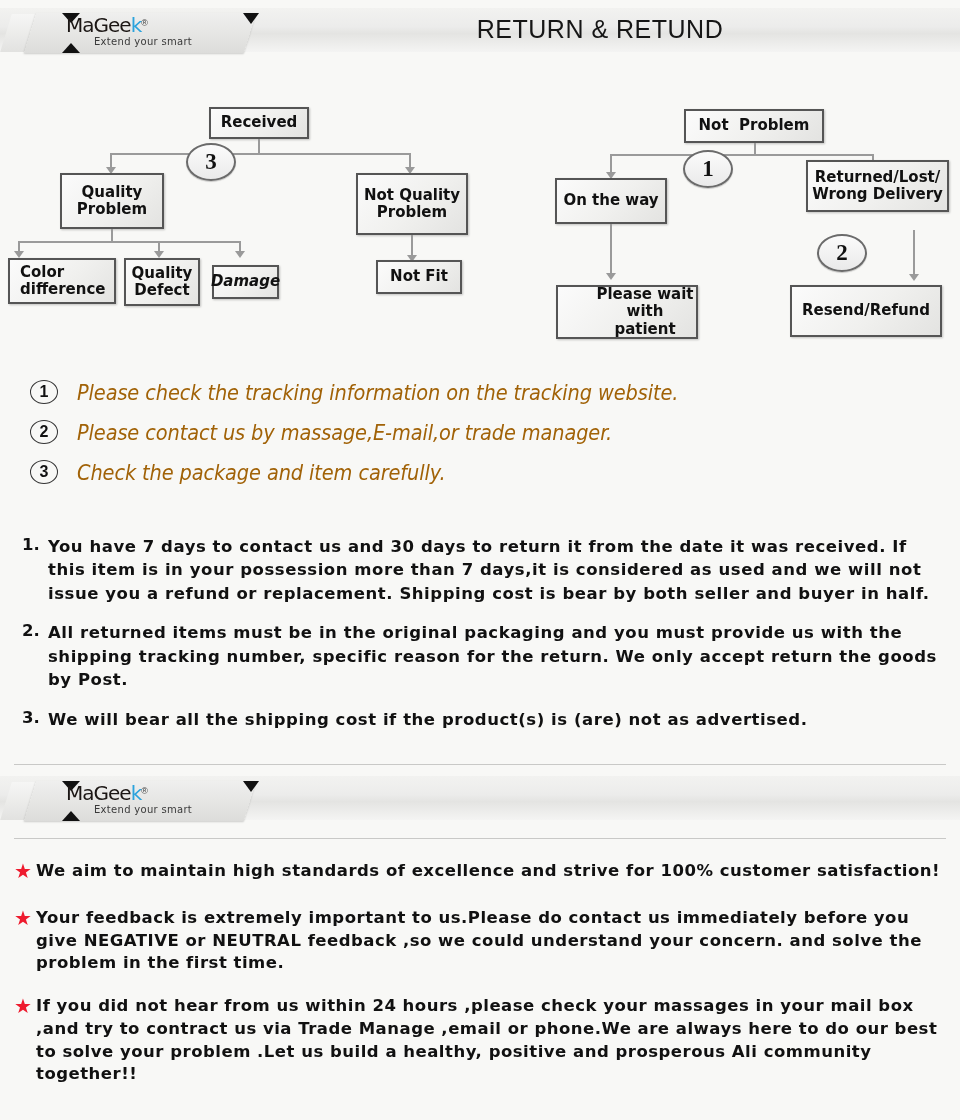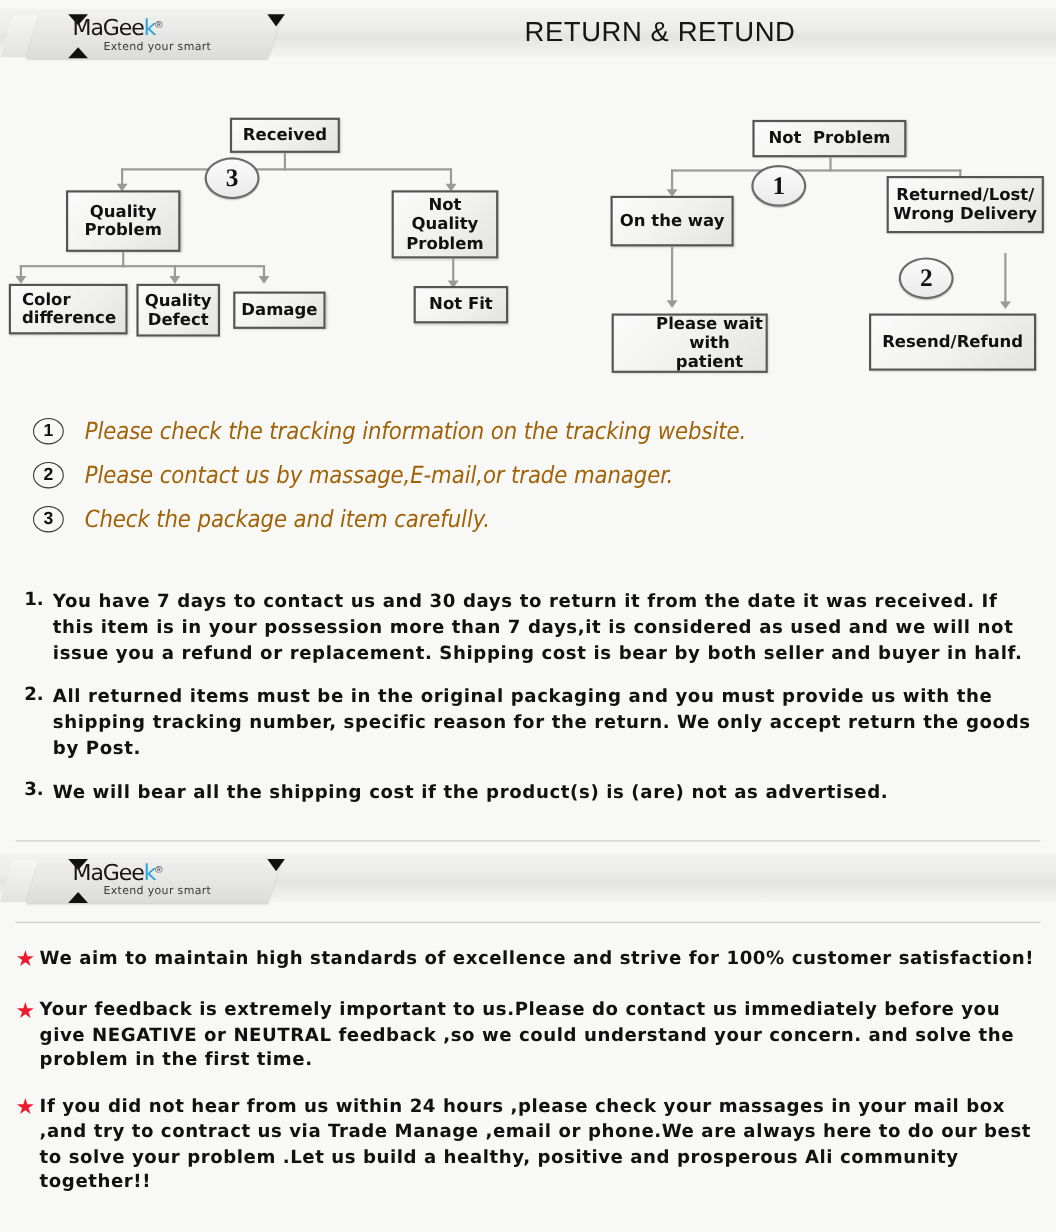--- a/index.html
+++ b/index.html
@@ -157,37 +157,37 @@
     <div class="conn h" style="left:110px;top:58px;width:300px;"></div>
     <div class="conn v" style="left:110px;top:58px;height:16px;"></div>
     <div class="conn v" style="left:409px;top:58px;height:16px;"></div>
     <div class="arrow" style="left:106px;top:72px;"></div>
     <div class="arrow" style="left:405px;top:72px;"></div>
 
     <div class="marker" style="left:186px;top:48px;">3</div>
 
     <div class="fbox" style="left:60px;top:78px;width:104px;height:56px;font-size:15px;white-space:pre-line;">Quality
 Problem</div>
-    <div class="fbox" style="left:356px;top:78px;width:97px;height:62px;font-size:15px;white-space:pre-line;">Not Quality
+    <div class="fbox" style="left:356px;top:78px;width:112px;height:62px;font-size:15px;white-space:pre-line;">Not Quality
 Problem</div>
 
     <div class="conn v" style="left:111px;top:134px;height:14px;"></div>
     <div class="conn h" style="left:18px;top:146px;width:222px;"></div>
     <div class="conn v" style="left:18px;top:146px;height:12px;"></div>
     <div class="conn v" style="left:158px;top:146px;height:12px;"></div>
     <div class="conn v" style="left:239px;top:146px;height:12px;"></div>
     <div class="arrow" style="left:14px;top:156px;"></div>
     <div class="arrow" style="left:154px;top:156px;"></div>
     <div class="arrow" style="left:235px;top:156px;"></div>
 
     <div class="fbox lefttext" style="left:8px;top:163px;width:108px;height:46px;font-size:15px;white-space:pre-line;">Color
 difference</div>
     <div class="fbox" style="left:124px;top:163px;width:76px;height:48px;font-size:15px;white-space:pre-line;">Quality
 Defect</div>
-    <div class="fbox" style="left:212px;top:170px;width:84px;height:34px;font-size:15px;">Damage</div>
+    <div class="fbox" style="left:212px;top:170px;width:67px;height:34px;font-size:15px;font-style:italic;">Damage</div>
 
     <div class="conn v" style="left:411px;top:140px;height:22px;"></div>
     <div class="arrow" style="left:407px;top:160px;"></div>
     <div class="fbox" style="left:376px;top:165px;width:86px;height:34px;font-size:15px;">Not Fit</div>
 
     <div class="fbox" style="left:684px;top:14px;width:140px;height:34px;font-size:15px;white-space:pre;">Not  Problem</div>
 
     <div class="conn v" style="left:754px;top:48px;height:13px;"></div>
     <div class="conn h" style="left:610px;top:59px;width:264px;"></div>
     <div class="conn v" style="left:610px;top:59px;height:20px;"></div>

